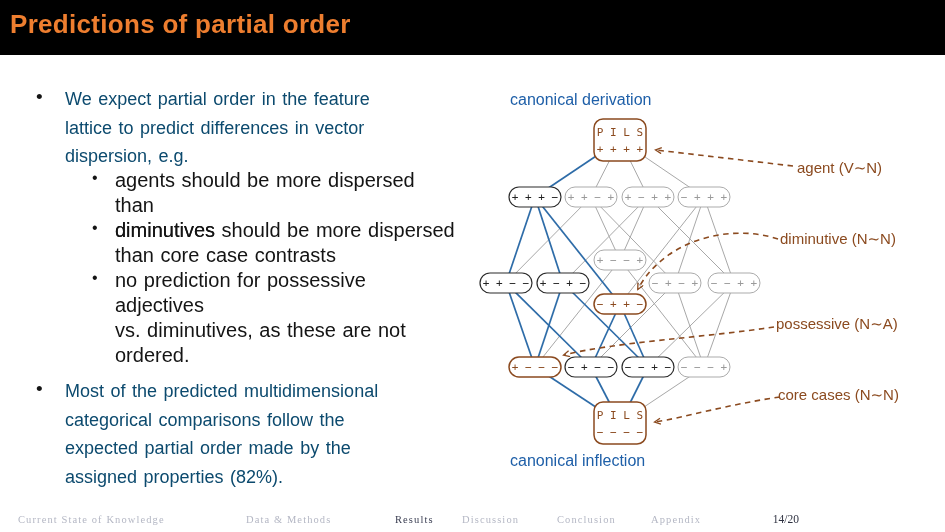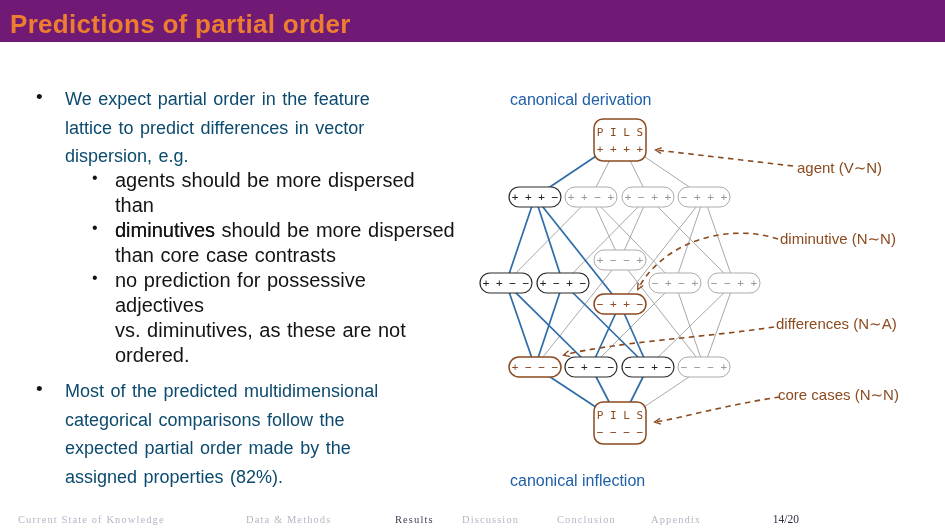--- a/index.html
+++ b/index.html
@@ -1,41 +1,41 @@
 <!DOCTYPE html>
 <html><head>
 <meta charset="utf-8">
 <style>
   html,body{margin:0;padding:0;}
   body{
     width:945px;height:532px;position:relative;overflow:hidden;
     background:#ffffff;font-family:"Liberation Sans",sans-serif;
   }
-  .header{position:absolute;left:0;top:0;width:945px;height:42px;background:#701a75;text-decoration:underline;}
+  .header{position:absolute;left:0;top:0;width:945px;height:55px;background:#000000;text-decoration:underline;}
   .title{
     position:absolute;left:10px;top:9px;font-size:26px;font-weight:700;
     color:#ee7e2f;letter-spacing:0.3px;
   }
   .bullet1-dot{position:absolute;font-size:19px;color:#141414;}
   .bullet2-dot{position:absolute;font-size:16px;color:#141414;}
   .l1{
     position:absolute;left:65px;width:405px;font-size:18px;line-height:28.5px;
     color:#0c4a6e;white-space:pre-line;word-spacing:1.5px;
   }
   .l2{
     position:absolute;left:115px;width:345px;font-size:20px;line-height:25px;
     color:#141414;white-space:pre-line;word-spacing:1px;
   }
   .diagram-svg{position:absolute;left:0;top:0;pointer-events:none;}
   .caption{
     position:absolute;left:510px;width:220px;text-align:left;
     color:#1e5fa8;font-size:16px;
   }
   .cap-top{top:91px;}
-  .cap-bottom{top:452px;margin-top:20px;}
+  .cap-bottom{top:452px;}
   .anno{position:absolute;color:#8b4a1f;font-size:15px;white-space:nowrap;}
   .anno-agent{left:797px;top:159px;}
   .anno-dim{left:780px;top:230px;}
   .anno-poss{left:776px;top:315px;}
   .anno-core{left:778px;top:386px;}
   .footer{position:absolute;left:0;top:510px;width:813px;height:22px;background:#ffffff;font-family:Liberation Serif, serif;}
   .fitem{
     position:absolute;top:4px;font-size:10.5px;letter-spacing:1.1px;
     color:#b4b7c4;cursor:pointer;white-space:nowrap;
   }
@@ -207,21 +207,21 @@
     <text class="nt nt-brown" x="620" y="419">P I L S</text>
     <text class="nt nt-brown" x="620" y="436">− − − −</text>
   </g>
 </svg>
 
 <div class="caption cap-top">canonical derivation</div>
 <div class="caption cap-bottom">canonical inflection</div>
 
 <span class="anno anno-agent">agent (V∼N)</span>
 <span class="anno anno-dim">diminutive (N∼N)</span>
-<span class="anno anno-poss">differences (N∼A)</span>
+<span class="anno anno-poss">possessive (N∼A)</span>
 <span class="anno anno-core">core cases (N∼N)</span>
 
 <div class="footer">
   <span class="fitem" style="left:18px;">Current State of Knowledge</span>
   <span class="fitem" style="left:246px;">Data &amp; Methods</span>
   <span class="fitem active" style="left:395px;">Results</span>
   <span class="fitem" style="left:462px;">Discussion</span>
   <span class="fitem" style="left:557px;">Conclusion</span>
   <span class="fitem" style="left:651px;">Appendix</span>
   <span class="fpage">14/20</span>

